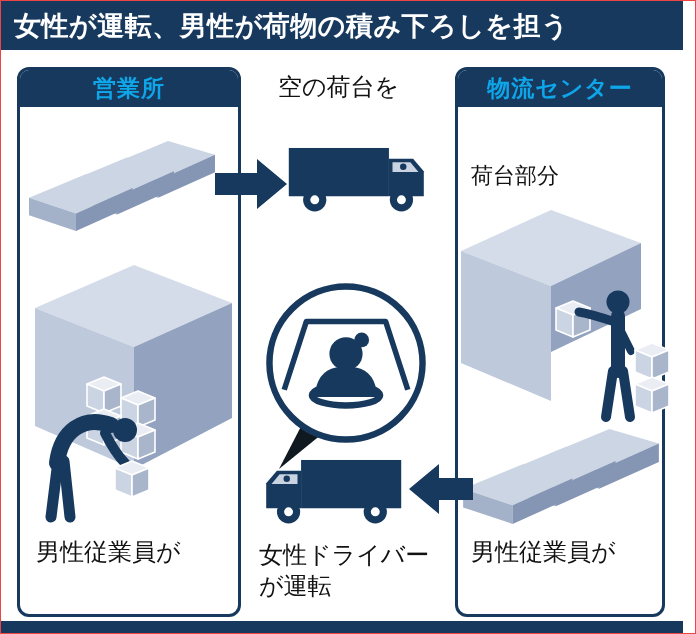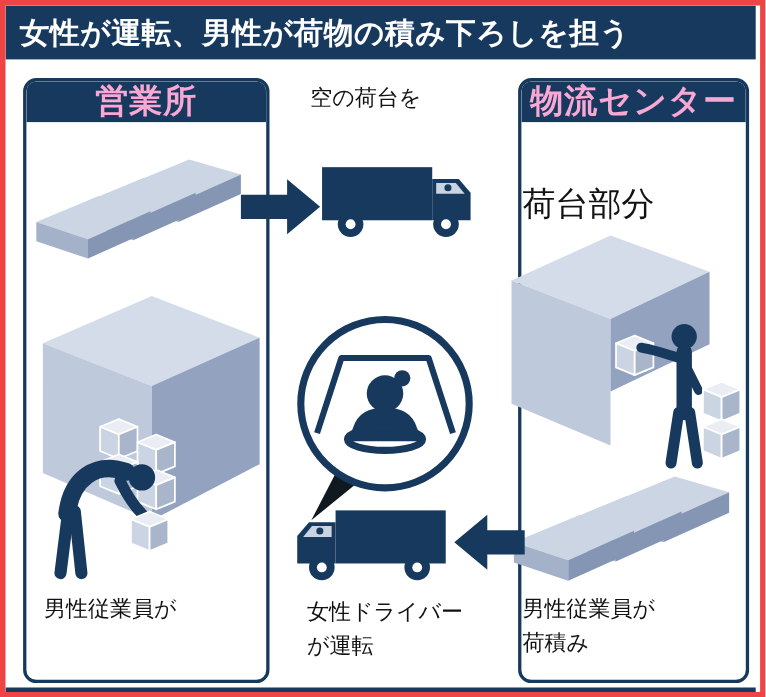--- a/index.html
+++ b/index.html
@@ -1,41 +1,41 @@
 <!DOCTYPE html>
 <html style="--navy: #17395e; --ink: #121212; --tail: #101820; --window: #c9d3e1; --box_top: #ccd5e3; --box_front: #a3b1c9; --box_side: #8595b4; --cube_top: #d5dce9; --cube_left: #bec9db; --cube_right: #92a2bf; --small_top: #eaedf4; --small_left: #cbd4e2; --small_right: #a8b5ca;"><head>
 <meta charset="utf-8">
 <style>
   * { margin:0; padding:0; box-sizing:border-box; }
   html,body { background:#ffffff; }
   #stage {
     position:relative; width:696px; height:634px; background:#ffffff;
-    font-family:Liberation Mono, monospace;
-    overflow:hidden; border:5px solid #ef4444;
+    font-family:Liberation Sans, sans-serif;
+    overflow:hidden; border:1px solid #ef4444;
   }
   .topbar {
     position:absolute; left:0; top:0; width:682px; height:49px;
     background:var(--navy); color:#ffffff; display:flex; align-items:center;
     padding-left:13px; font-size:27px; font-weight:bold; letter-spacing:0.5px;
     white-space:nowrap;
   }
   .bottombar { position:absolute; left:0; top:620px; width:682px; height:14px; background:var(--navy); }
   .panel {
     position:absolute; top:66px; height:550px; border:3px solid var(--navy);
     border-radius:12px; background:#ffffff; overflow:hidden;
   }
   .panel.left  { left:16px;  width:224px; }
-  .panel.right { left:466px; width:210px; }
+  .panel.right { left:454px; width:210px; }
   .panel-header {
-    height:37px; background:var(--navy); color:#f9a8d4; display:flex;
-    align-items:center; justify-content:center; font-size:30px; font-weight:bold;
+    height:37px; background:var(--navy); color:#0ea5e9; display:flex;
+    align-items:center; justify-content:center; font-size:23px; font-weight:bold;
     letter-spacing:1px;
   }
-  .caption { position:absolute; font-size:20px; line-height:31px; color:var(--ink); white-space:nowrap; }
-  .small-label { position:absolute; font-size:30px; color:var(--ink); white-space:nowrap; }
+  .caption { position:absolute; font-size:24px; line-height:31px; color:var(--ink); white-space:nowrap; }
+  .small-label { position:absolute; font-size:22px; color:var(--ink); white-space:nowrap; }
   .abs { position:absolute; }
   svg { display:block; overflow:visible; }
   .f-navy{fill:var(--navy);} .f-white{fill:#ffffff;} .f-window{fill:var(--window);} .f-tail{fill:var(--tail);}
   .f-boxtop{fill:var(--box_top);} .f-boxfront{fill:var(--box_front);} .f-boxside{fill:var(--box_side);}
   .f-cubetop{fill:var(--cube_top);} .f-cubeleft{fill:var(--cube_left);} .f-cuberight{fill:var(--cube_right);}
   .f-smalltop{fill:var(--small_top);} .f-smallleft{fill:var(--small_left);} .f-smallright{fill:var(--small_right);}
   .sw{stroke:#ffffff; stroke-width:1.6; stroke-linejoin:round;}
   .sn{stroke:var(--navy);}
 </style>
 </head>
@@ -206,25 +206,24 @@
     <circle cx="90" cy="80" r="18" class="f-navy"></circle>
     <circle cx="107" cy="65" r="8" class="f-navy"></circle>
     <path d="M56,127 Q58,99 79,95 L101,95 Q122,99 124,127 Z" class="f-navy"></path>
     <ellipse cx="90" cy="125" rx="37" ry="11" fill="none" class="sn" stroke-width="7"></ellipse>
   </svg>
 
   <div class="caption" style="left:35px; top:535px;">
     <div>男性従業員が</div>
   </div>
 
-  <div class="caption" style="left:258px; top:538px;margin-left:16px;">
+  <div class="caption" style="left:258px; top:538px;">
     <div>女性ドライバー</div>
     <div>が運転</div>
   </div>
 
   <div class="caption" style="left:470px; top:535px;">
     <div>男性従業員が</div>
-    <div>荷積み</div>
   </div>
 
   <div class="bottombar"></div>
 
 </div>
 
 </body></html>

